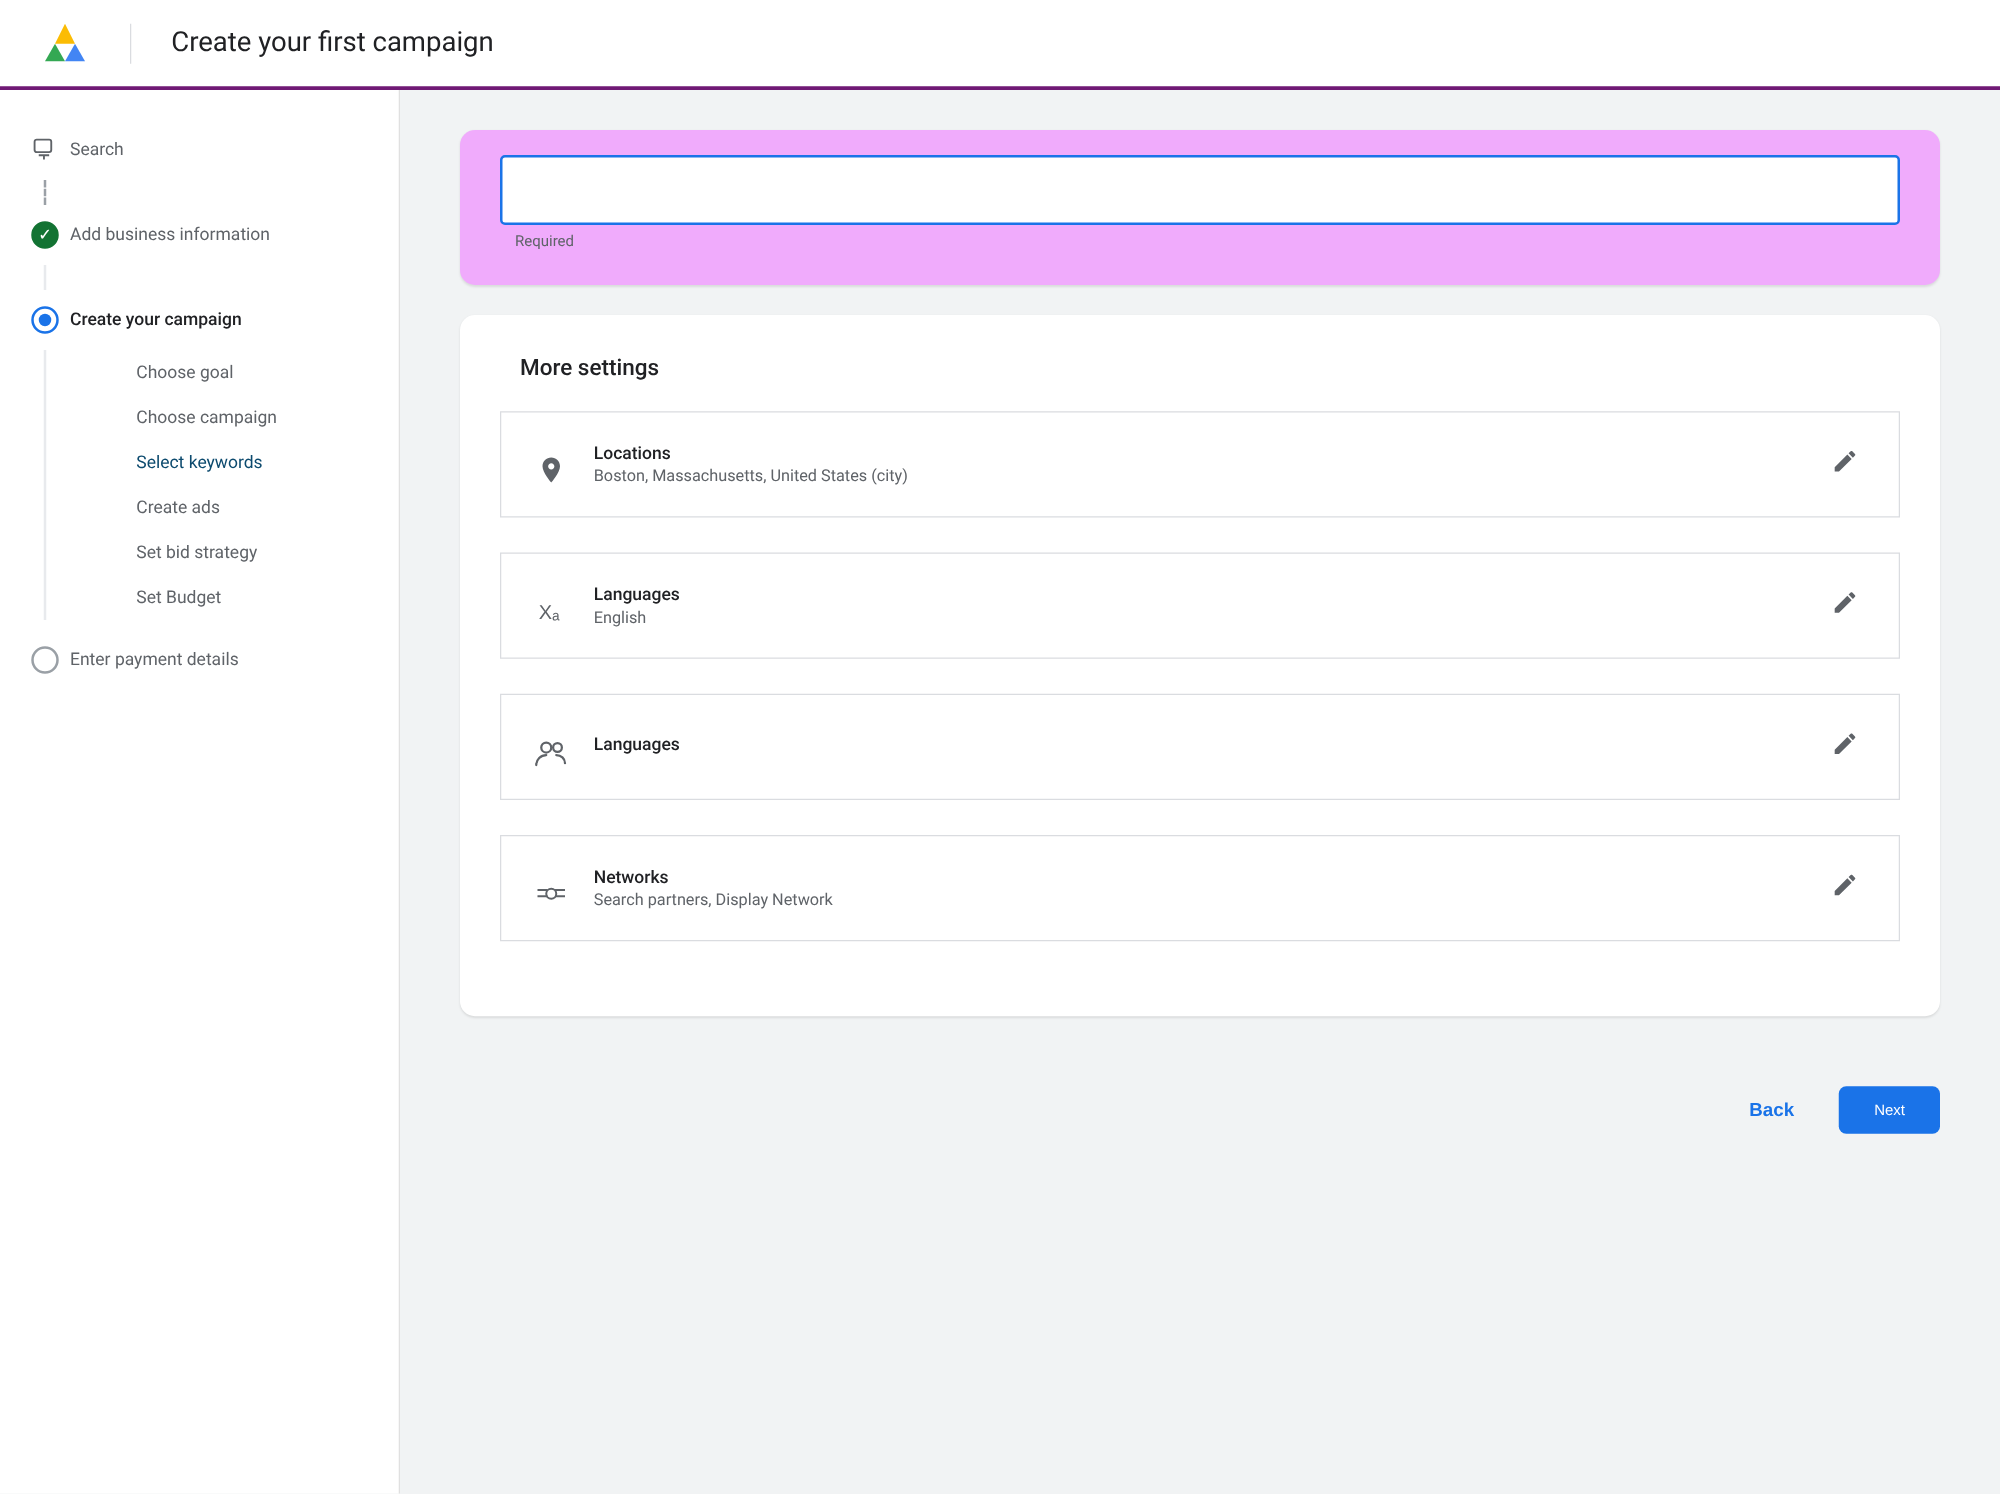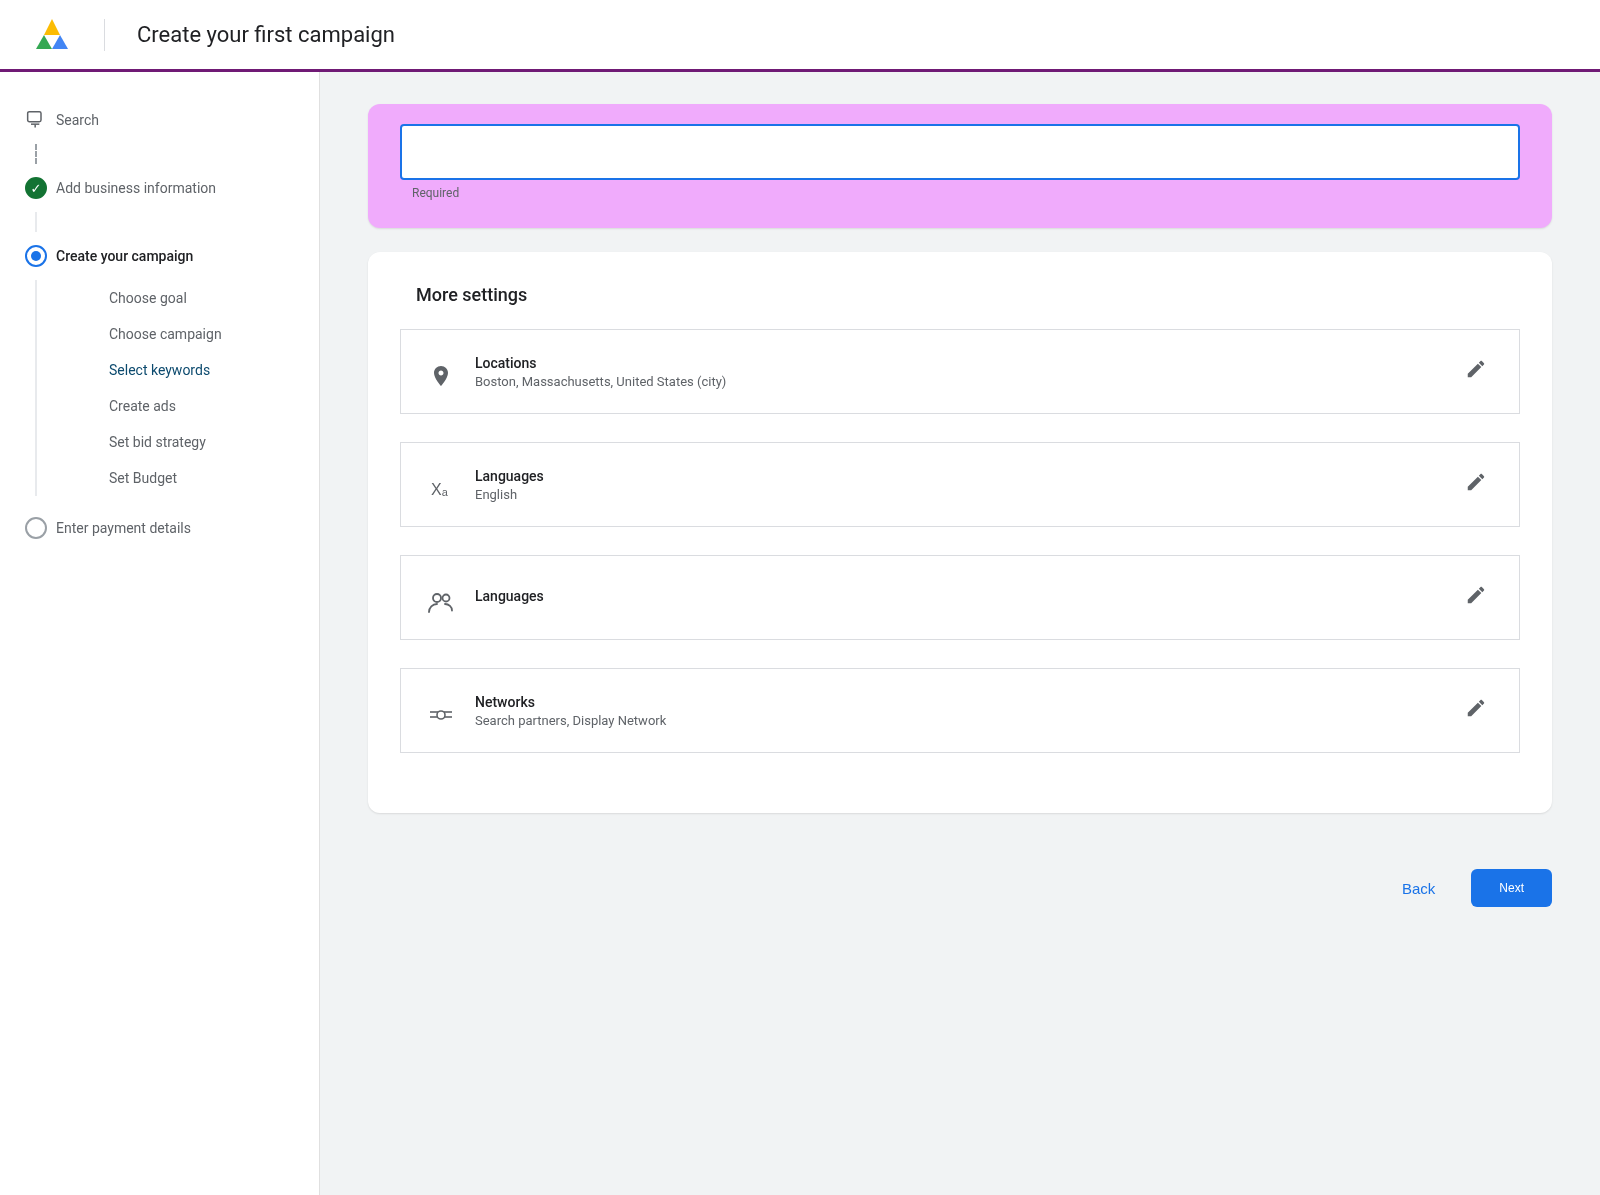--- a/index.html
+++ b/index.html
@@ -232,21 +232,21 @@
       justify-content: flex-end;
       align-items: center;
       gap: 16px;
       padding: 32px 0 8px;
     }
     .back-button {
       background: none;
       border: none;
       color: #1a73e8;
       font-size: 15px;
-      font-weight: 400;
+      font-weight: 700;
       cursor: pointer;
       padding: 10px 20px;
       border-radius: 4px;
     }
     .next-button {
       background: #1a73e8;
       color: #fff;
       border: none;
       font-size: 12px;
       font-weight: 400;

